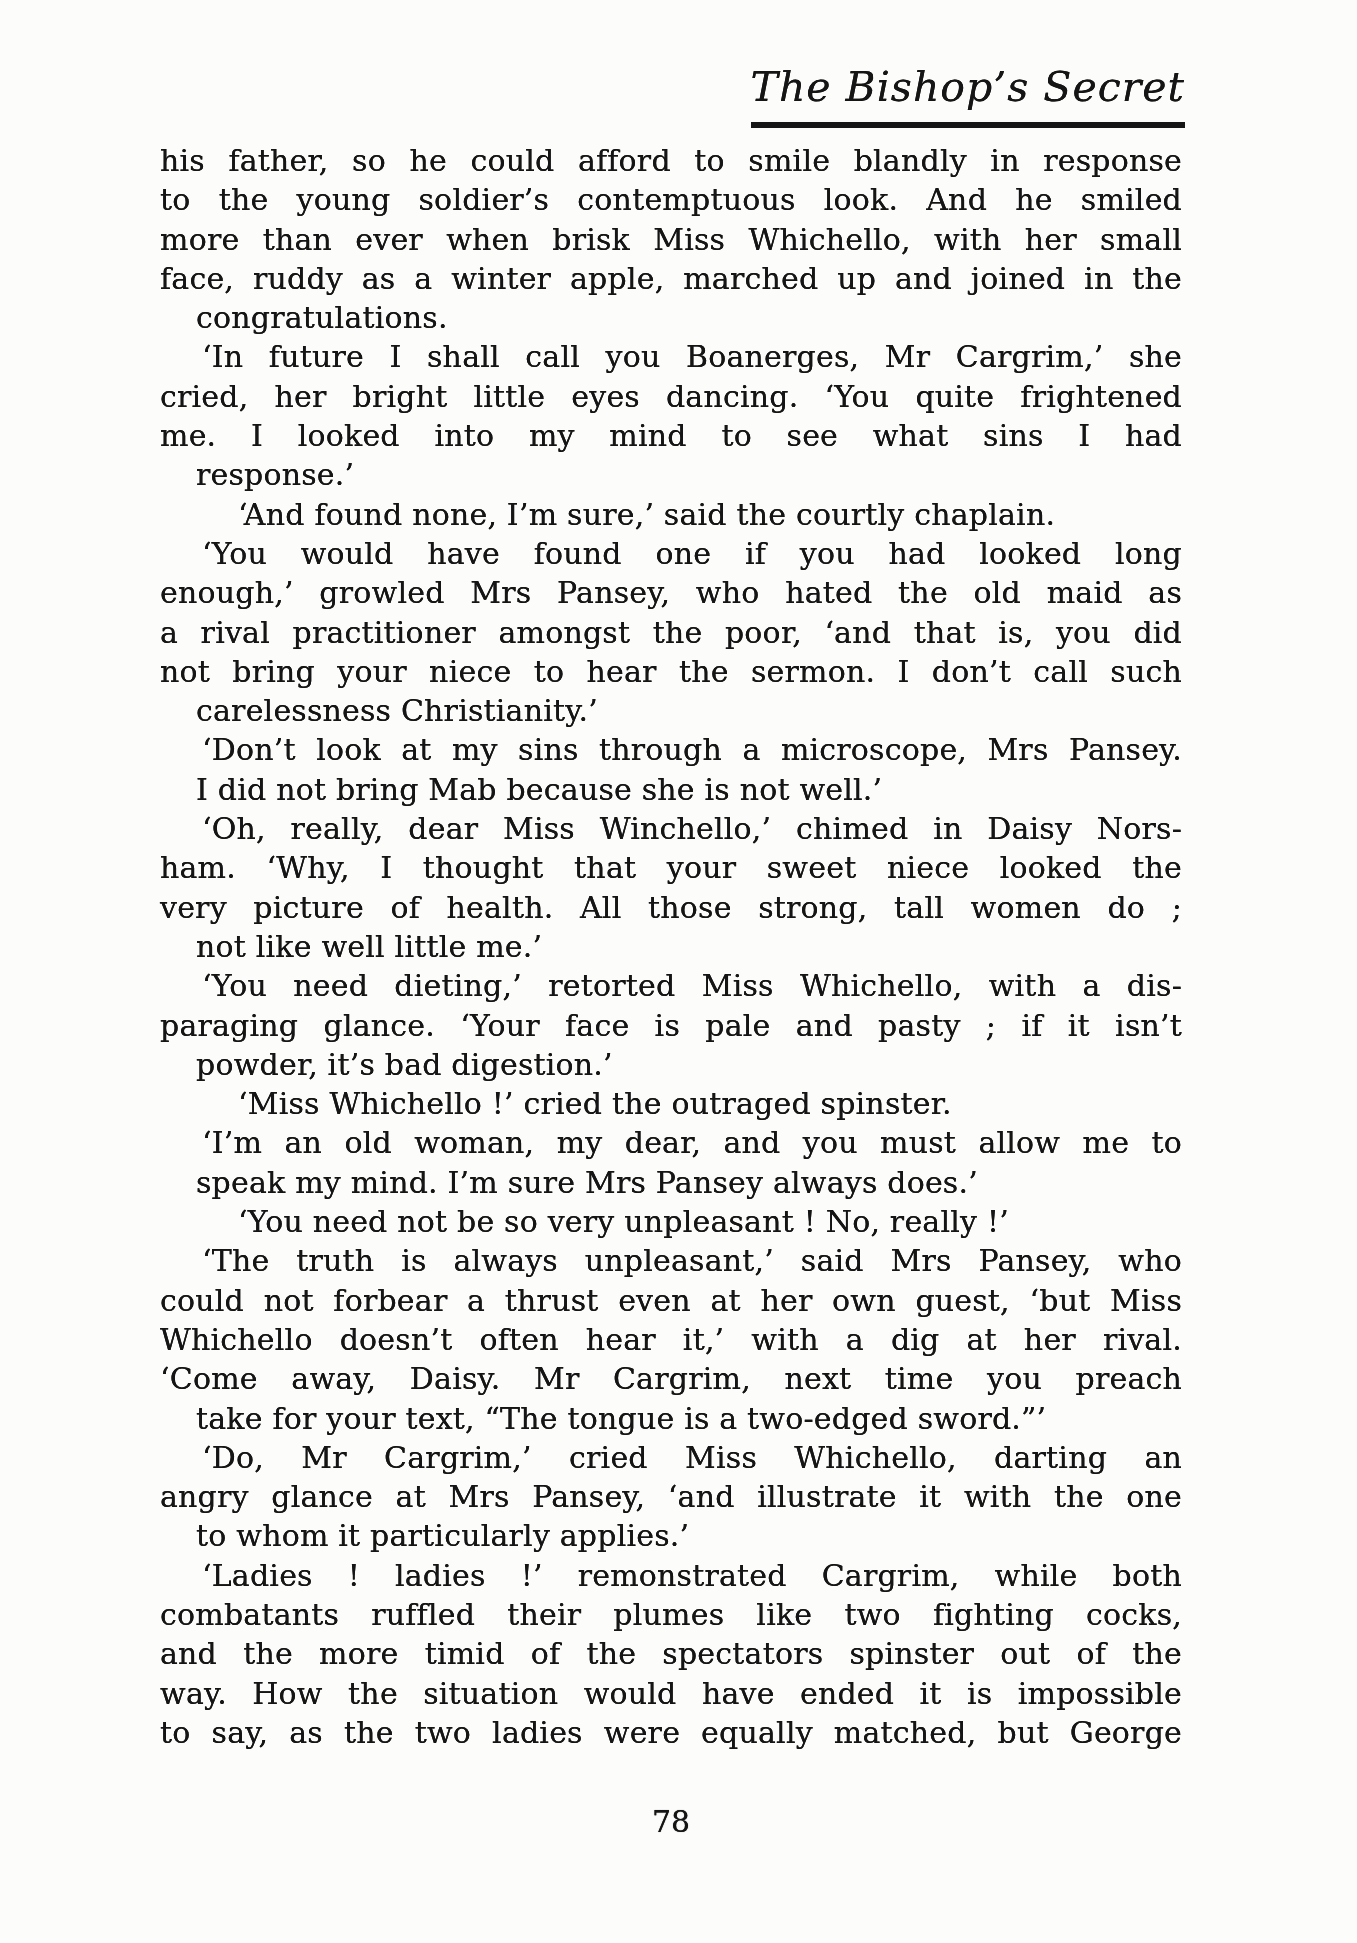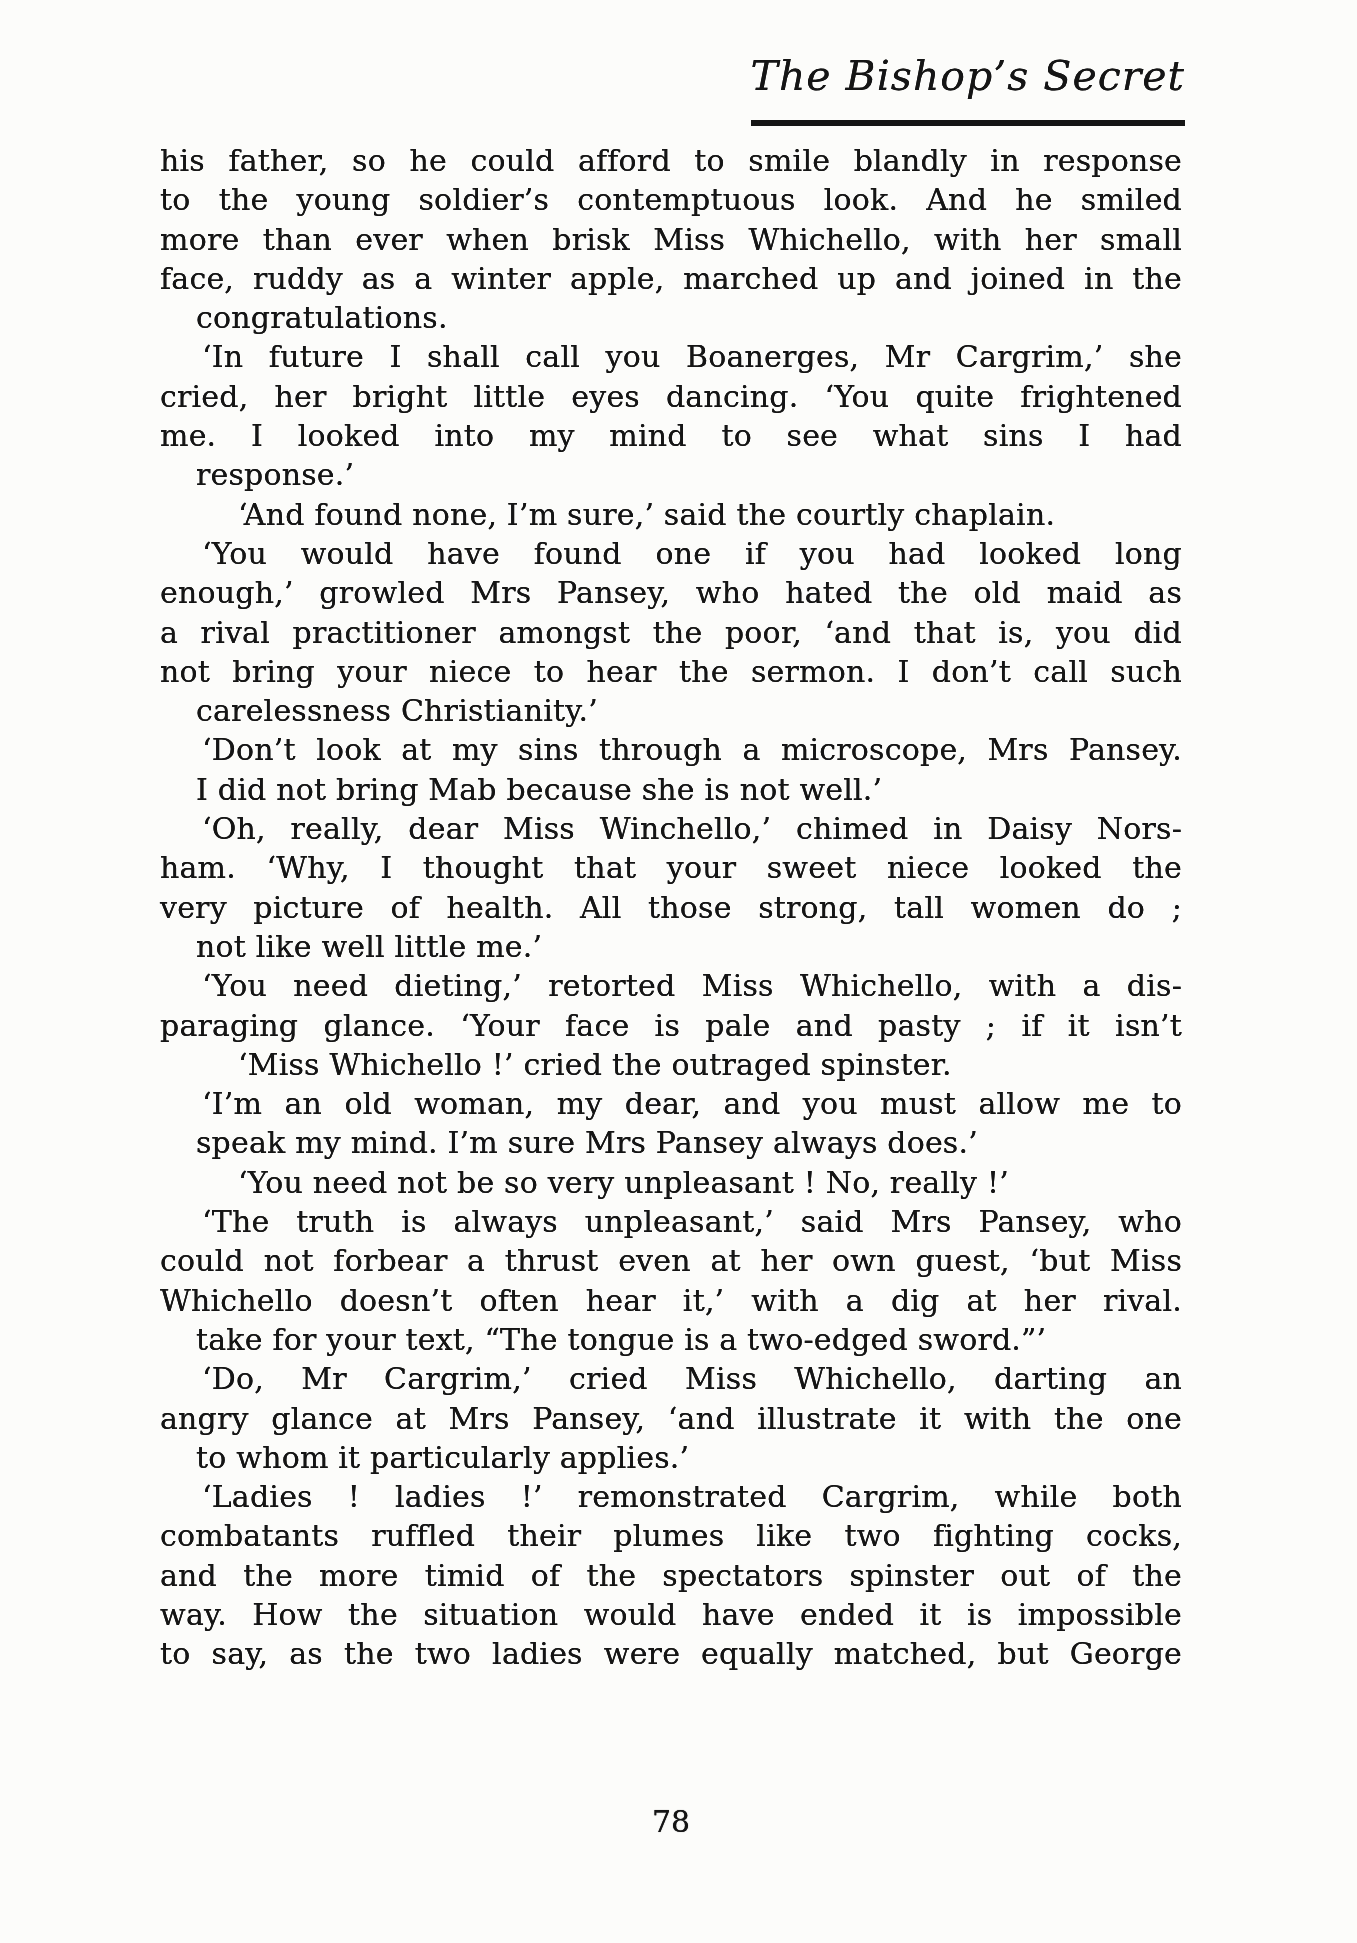--- a/index.html
+++ b/index.html
@@ -21,23 +21,24 @@
     position: absolute;
     top: 52px;
     right: 172px;
     text-align: right;
   }
   .running-header .title {
     display: inline-block;
     font-style: italic;
     font-size: 41px;
     letter-spacing: 1px;
-    padding-bottom: 20px;
+    padding-bottom: 11px;
     border-bottom: 6px solid var(--ink);
     text-shadow: 0 0 0.6px var(--ink);
+    margin-top: 11px;
   }
   .text-block {
     position: absolute;
     left: 160px;
     top: 141px;
     width: 1022px;
     font-size: 30px;
     line-height: 39.3px;
     letter-spacing: 0.2px;
     text-shadow: 0 0 0.6px var(--ink);
@@ -85,27 +86,29 @@
       <div class="line">not bring your niece to hear the sermon.  I don’t call such</div>
       <div class="line no-stretch">carelessness Christianity.’</div>
       <div class="line indent">‘Don’t look at my sins through a microscope, Mrs Pansey.</div>
       <div class="line no-stretch">I did not bring Mab because she is not well.’</div>
       <div class="line indent">‘Oh, really, dear Miss Winchello,’ chimed in Daisy Nors-</div>
       <div class="line">ham.  ‘Why, I thought that your sweet niece looked the</div>
       <div class="line">very picture of health.  All those strong, tall women do ;</div>
       <div class="line no-stretch">not like well little me.’</div>
       <div class="line indent">‘You need dieting,’ retorted Miss Whichello, with a dis-</div>
       <div class="line">paraging glance.  ‘Your face is pale and pasty ; if it isn’t</div>
+      <div class="line no-stretch">powder, it’s bad digestion.’</div>
       <div class="line indent no-stretch">‘Miss Whichello !’ cried the outraged spinster.</div>
       <div class="line indent">‘I’m an old woman, my dear, and you must allow me to</div>
       <div class="line no-stretch">speak my mind.  I’m sure Mrs Pansey always does.’</div>
       <div class="line indent no-stretch">‘You need not be so very unpleasant !  No, really !’</div>
       <div class="line indent">‘The truth is always unpleasant,’ said Mrs Pansey, who</div>
       <div class="line">could not forbear a thrust even at her own guest, ‘but Miss</div>
       <div class="line">Whichello doesn’t often hear it,’ with a dig at her rival.</div>
+      <div class="line">‘Come away, Daisy.  Mr Cargrim, next time you preach</div>
       <div class="line no-stretch">take for your text, “The tongue is a two-edged sword.”’</div>
       <div class="line indent">‘Do, Mr Cargrim,’ cried Miss Whichello, darting an</div>
       <div class="line">angry glance at Mrs Pansey, ‘and illustrate it with the one</div>
       <div class="line no-stretch">to whom it particularly applies.’</div>
       <div class="line indent">‘Ladies !  ladies !’ remonstrated Cargrim, while both</div>
       <div class="line">combatants ruffled their plumes like two fighting cocks,</div>
       <div class="line">and the more timid of the spectators spinster out of the</div>
       <div class="line">way.  How the situation would have ended it is impossible</div>
       <div class="line">to say, as the two ladies were equally matched, but George</div>
     </div>

